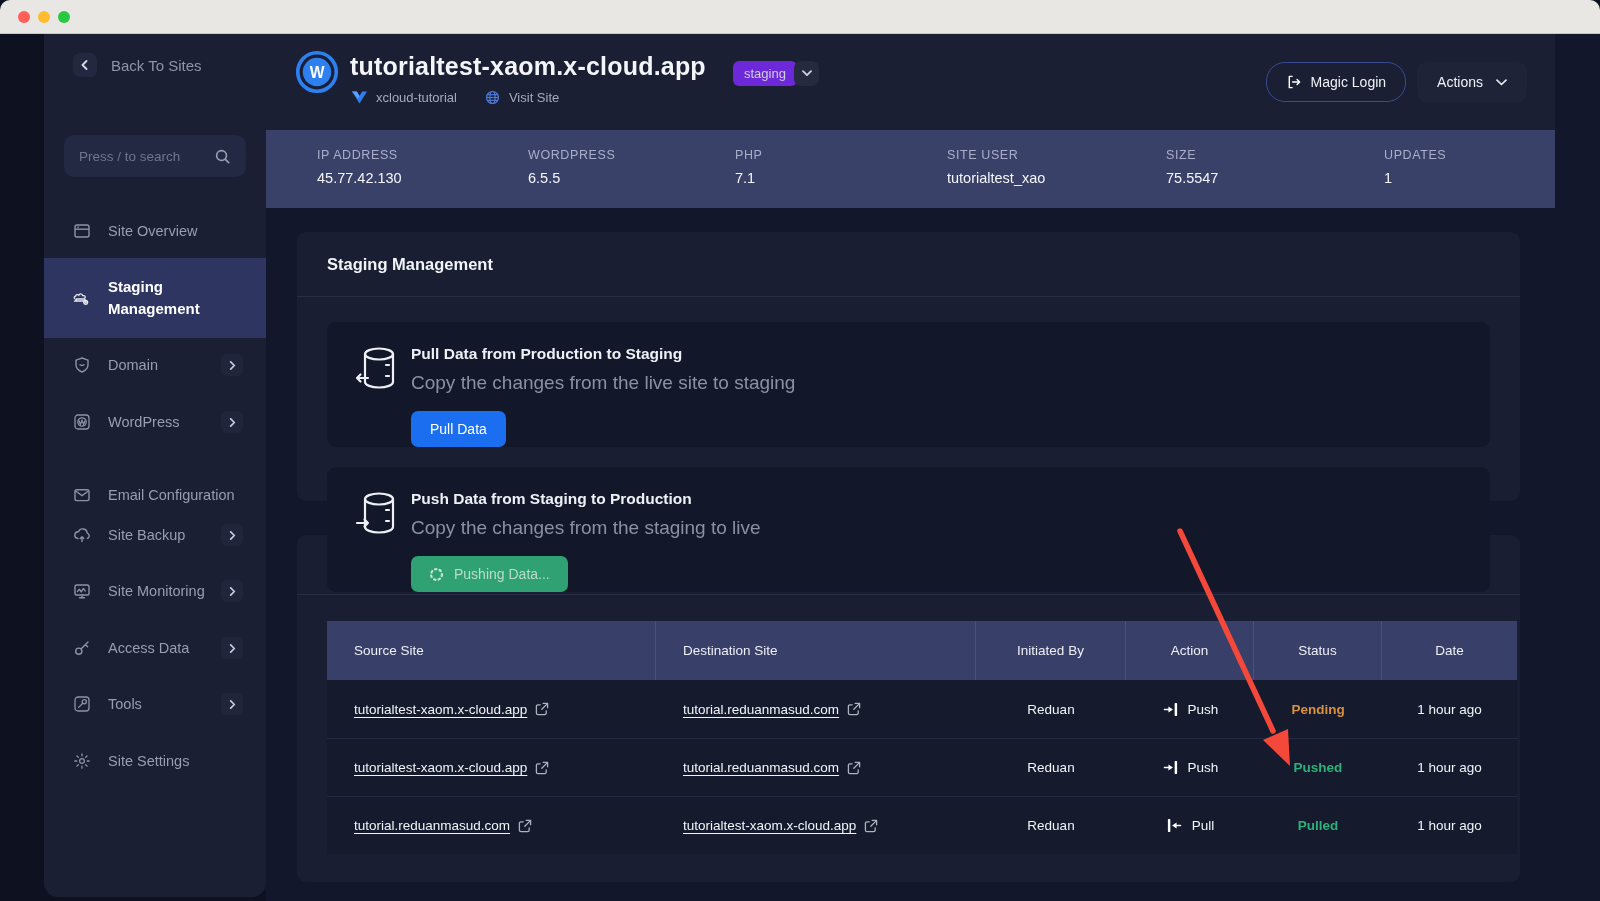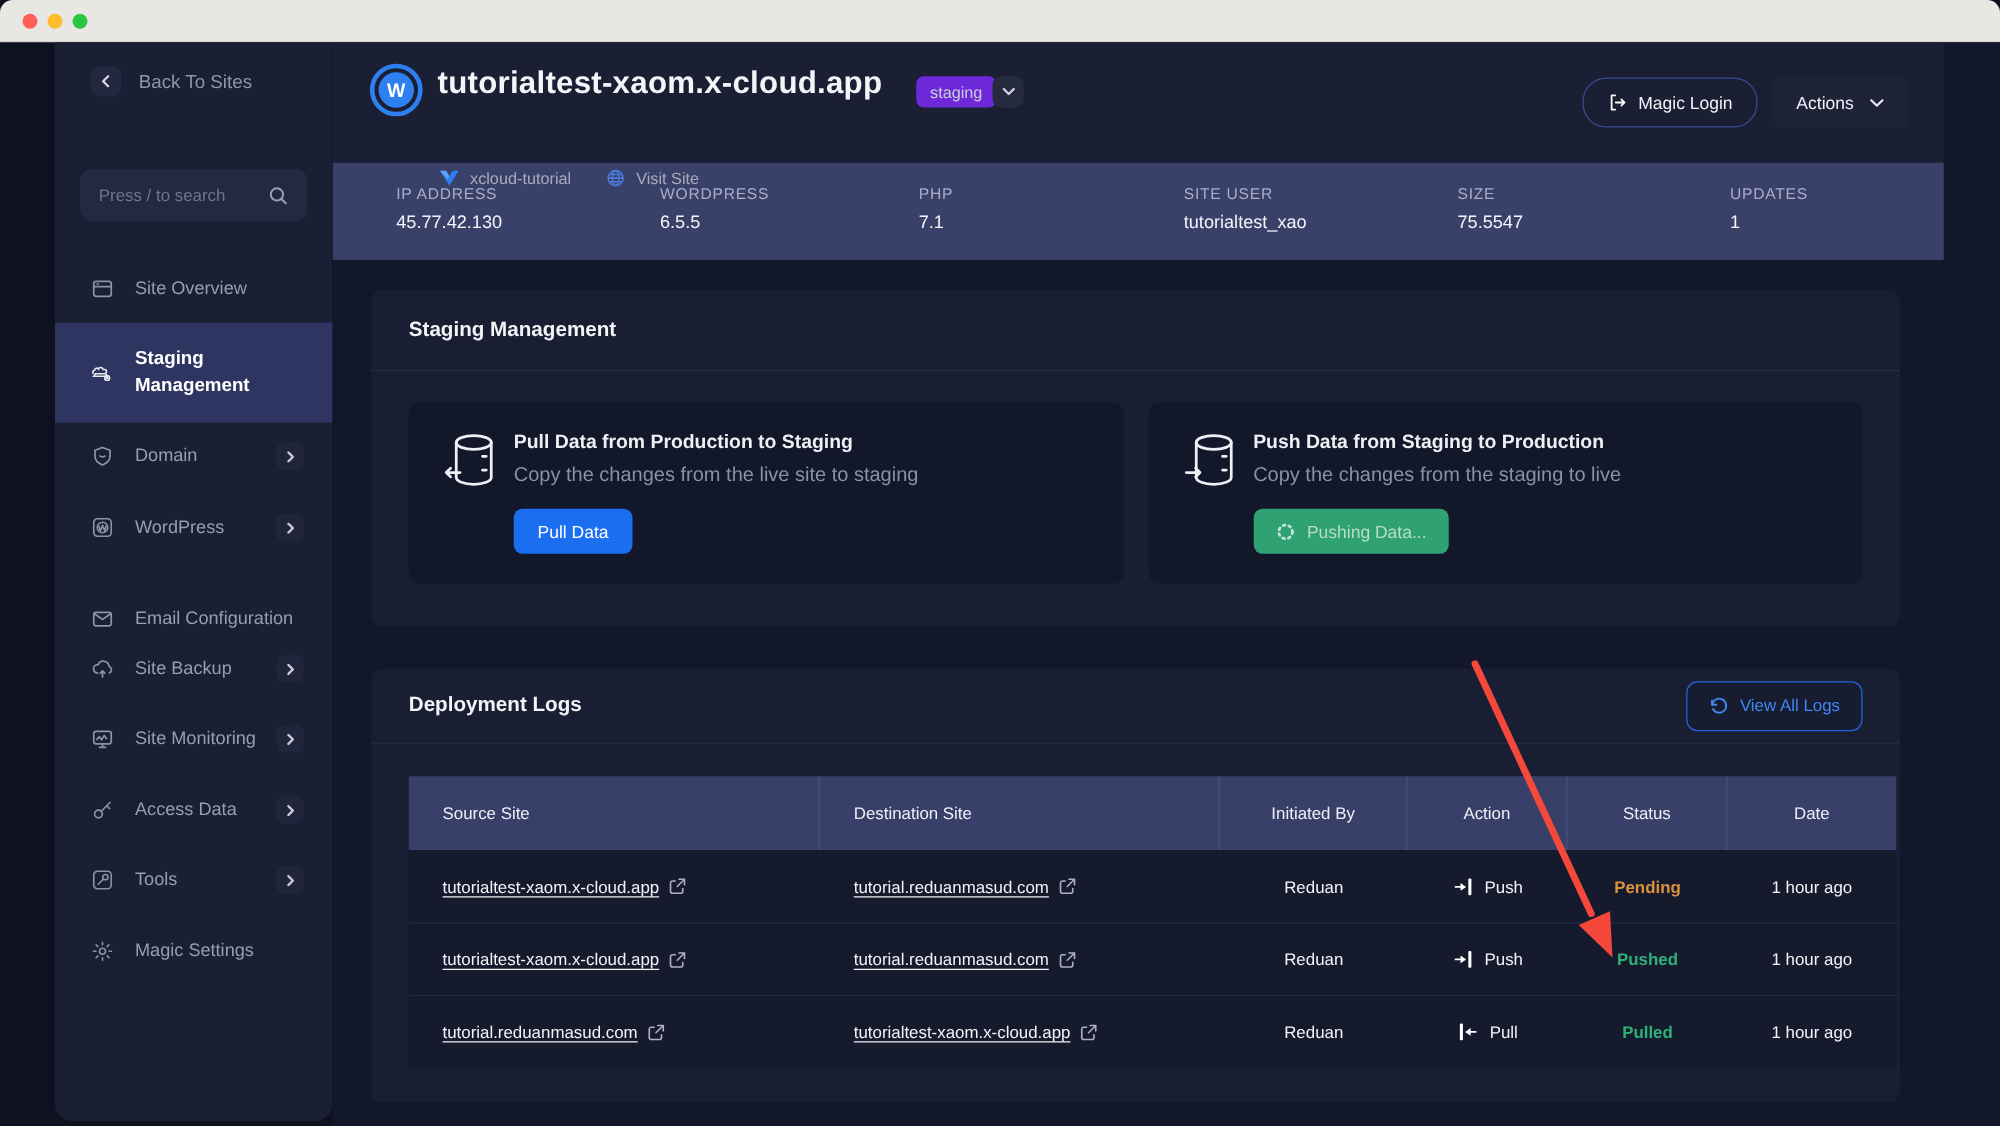--- a/index.html
+++ b/index.html
@@ -50,21 +50,21 @@
     background:#20253c;display:flex;align-items:center;justify-content:center;color:#c9ccd8;}
 
   
   .top-header{position:relative;height:96px;background:var(--band-bg);}
   .wp-logo{position:absolute;left:29px;top:16px;width:44px;height:44px;}
   .site-title{position:absolute;left:84px;top:18px;font-size:25px;font-weight:bold;letter-spacing:.2px;color:#f4f5f9;}
   .env-badge{position:absolute;left:467px;top:27px;height:25px;background:#6d28d9;color:#ccd0da;font-size:13px;
     border-radius:6px;display:flex;align-items:center;padding:0 11px;}
   .env-chev{position:absolute;left:528px;top:27px;width:25px;height:25px;border-radius:7px;background:#252a3e;
     display:flex;align-items:center;justify-content:center;color:#cfd3dd;cursor:pointer;}
-  .sub-row{position:absolute;left:86px;top:56px;display:flex;align-items:center;gap:9px;font-size:13px;color:#a6abbc;margin-top:45px;}
+  .sub-row{position:absolute;left:86px;top:56px;display:flex;align-items:center;gap:9px;font-size:13px;color:#a6abbc;}
   .sub-row .gap{width:10px;}
   .hdr-btns{position:absolute;right:28px;top:28px;display:flex;gap:11px;}
   .btn-magic{height:40px;border-radius:19px;border:1px solid #3a4b94;background:transparent;color:#f0f2f6;
     font-size:14px;display:flex;align-items:center;gap:9px;padding:0 19px;cursor:pointer;}
   .btn-actions{height:40px;border-radius:9px;background:#1e2338;color:#f0f2f6;border:none;
     font-size:14px;display:flex;align-items:center;gap:13px;padding:0 20px;cursor:pointer;}
 
   
   .infobar{height:78px;background:var(--indigo);display:flex;padding-left:51px;}
   .info-cell{padding-top:18px;}
@@ -74,26 +74,26 @@
   .info-cell:nth-child(3){width:212px;} .info-cell:nth-child(4){width:219px;}
   .info-cell:nth-child(5){width:218px;} .info-cell:nth-child(6){flex:1;}
 
   
   .card{width:1223px;margin-left:31px;background:var(--card-bg);border-radius:9px;}
   .card-head{display:flex;align-items:center;justify-content:space-between;border-bottom:1px solid var(--divider);}
   .card-title{font-size:16.5px;font-weight:bold;color:#f3f4f8;}
 
   .staging-card{margin-top:24px;height:269px;}
   .staging-card .card-head{height:65px;padding:0 30px;}
-  .panels{display:flex;gap:20px;padding:25px 30px 0 30px;}
+  .panels{display:flex;gap:20px;padding:25px 30px 0 30px;flex-direction:column;}
   .panel{background:var(--panel-bg);border-radius:9px;height:145px;flex:1;position:relative;padding:23px 0 0 28px;display:flex;}
   .panel .db-ic{width:42px;height:50px;flex:none;color:#eef0f5;}
   .panel .p-body{margin-left:14px;}
   .panel .p-title{font-size:15.5px;font-weight:bold;color:#eef0f5;}
-  .panel .p-sub{margin-top:9px;font-size:16px;color:#8b90a4;}
+  .panel .p-sub{margin-top:9px;font-size:19px;color:#8b90a4;}
   .btn-pull{margin-top:17px;height:36px;border:none;border-radius:7px;background:var(--blue);color:#fff;
     font-size:14px;padding:0 19px;cursor:pointer;}
   .btn-pushing{margin-top:17px;height:36px;border:none;border-radius:7px;background:var(--green);color:#b9ddc9;
     font-size:14px;padding:0 18px;cursor:pointer;display:flex;align-items:center;gap:10px;}
 
   .logs-card{margin-top:34px;height:347px;}
   .logs-card .card-head{height:60px;padding:0 30px 0 30px;}
   .btn-viewlogs{height:40px;border-radius:9px;border:1px solid #2563d9;background:rgba(20,26,48,.4);color:var(--link-blue);
     font-size:13.5px;display:flex;align-items:center;gap:9px;padding:0 17px;cursor:pointer;text-align:center;}
 
@@ -277,21 +277,21 @@
         </span>
     </div>
 
     <div class="nav-item" style="top:712px">
       <span class="nico">
           <svg viewBox="0 0 18 18" fill="none" stroke="currentColor" stroke-width="1.3" stroke-linecap="round">
             <circle cx="9" cy="9" r="2.4"></circle>
             <path d="M9 1.8v2M9 14.2v2M1.8 9h2M14.2 9h2M3.9 3.9l1.4 1.4M12.7 12.7l1.4 1.4M14.1 3.9l-1.4 1.4M5.3 12.7l-1.4 1.4"></path>
           </svg>
         </span>
-      <span class="nav-label">Magic Settings</span>
+      <span class="nav-label">Site Settings</span>
     </div>
   </aside>
 
   <main class="main">
     <div class="main-inner">
 
       <header class="top-header">
         <span class="wp-logo">
           <svg viewBox="0 0 48 48">
               <circle cx="24" cy="24" r="21" fill="none" stroke="#2e7ff0" stroke-width="4"></circle>

